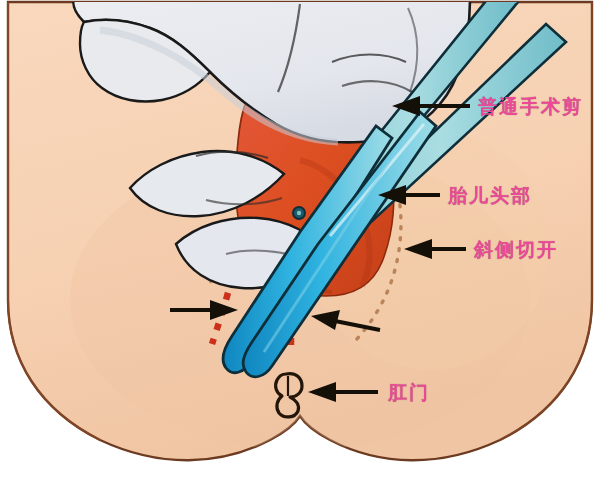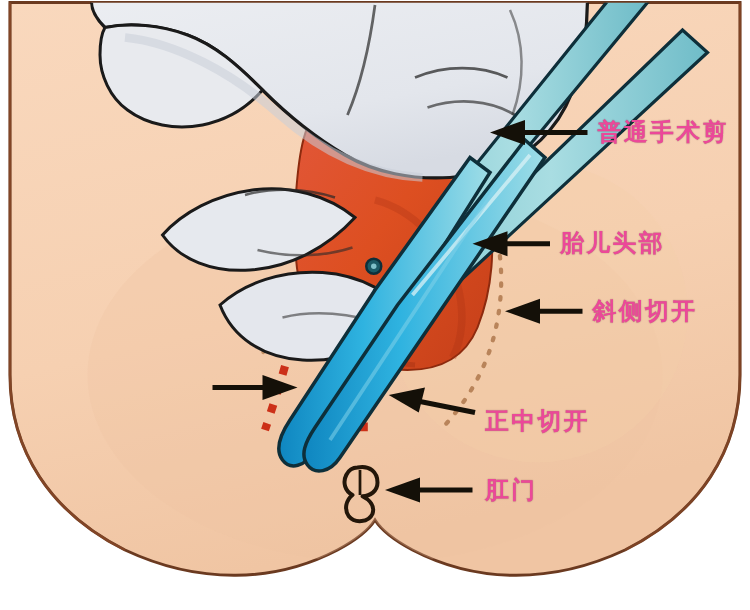--- a/index.html
+++ b/index.html
@@ -210,17 +210,16 @@
     </g>
   </svg>
 
   <div class="callout-label" id="label-scissors">普通手术剪</div>
 
   <div class="callout-label" id="label-fetal-head">胎儿头部</div>
 
   <div class="callout-label" id="label-vaginal-opening">斜侧切开</div>
 
 
-  <div class="callout-label" id="label-median-incision">正中切开</div>
 
   <div class="callout-label" id="label-anus">肛门</div>
 
 </div>
 
 </body></html>

